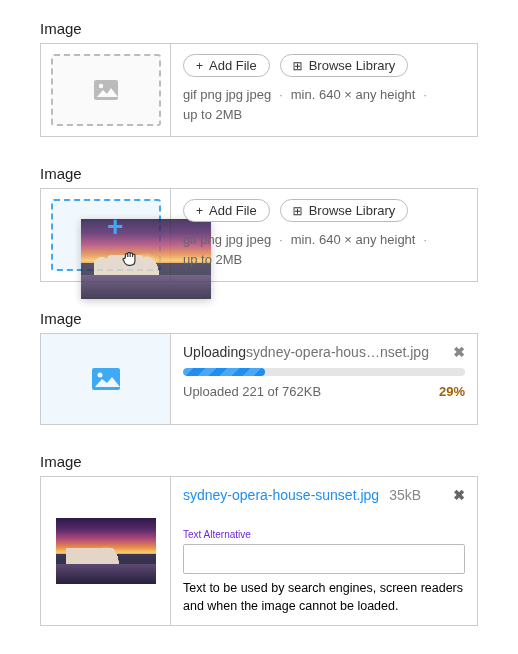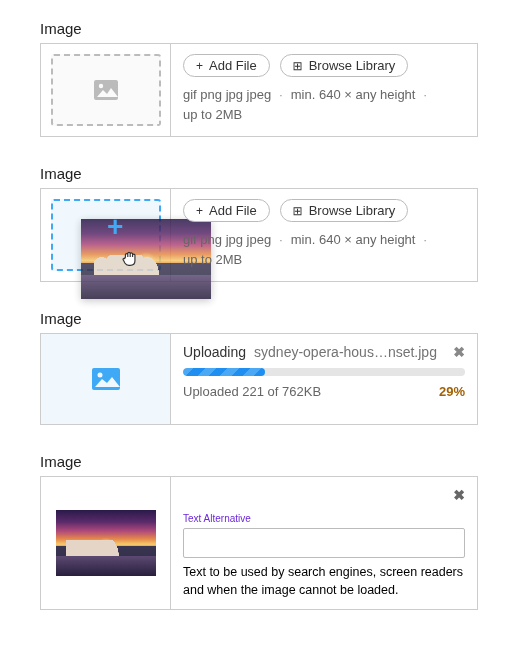--- a/index.html
+++ b/index.html
@@ -140,21 +140,20 @@
     content: "";
     position: absolute;
     left: 0; right: 0; bottom: 0;
     height: 30%;
     background: linear-gradient(to bottom, rgba(120,90,140,0.6), rgba(40,30,60,0.9));
   }
   
   .upload-line {
     display: flex;
     align-items: baseline;
-    gap: 8px;
     font-size: 14px;
   }
   .upload-filename { color: #737373; }
   .cancel-x {
     position: absolute;
     top: 10px; right: 12px;
     color: #888;
     cursor: pointer;
     font-weight: bold;
     font-size: 14px;
@@ -326,18 +325,22 @@
 </div>
 
 <div class="section">
   <div class="section-label">Image</div>
   <div class="card">
     <div class="thumb-col">
       <div class="sunset"></div>
     </div>
     <div class="content-col">
       <span class="remove-x">✖</span>
+      <div class="file-row">
+        <a href="#" class="file-link">sydney-opera-house-sunset.jpg</a>
+        <span class="file-size">35kB</span>
+      </div>
       <div class="field-label">Text Alternative</div>
       <input type="text" class="text-input" value="" style="">
       <div class="helper">Text to be used by search engines, screen readers and when the image cannot be loaded.</div>
     </div>
   </div>
 </div>
 
 </body></html>

